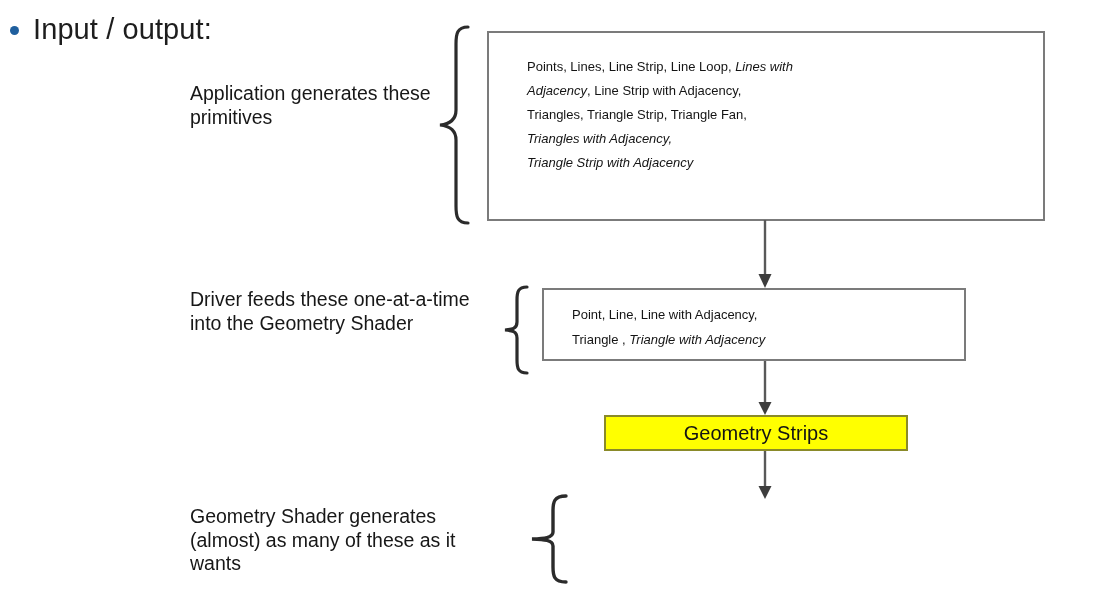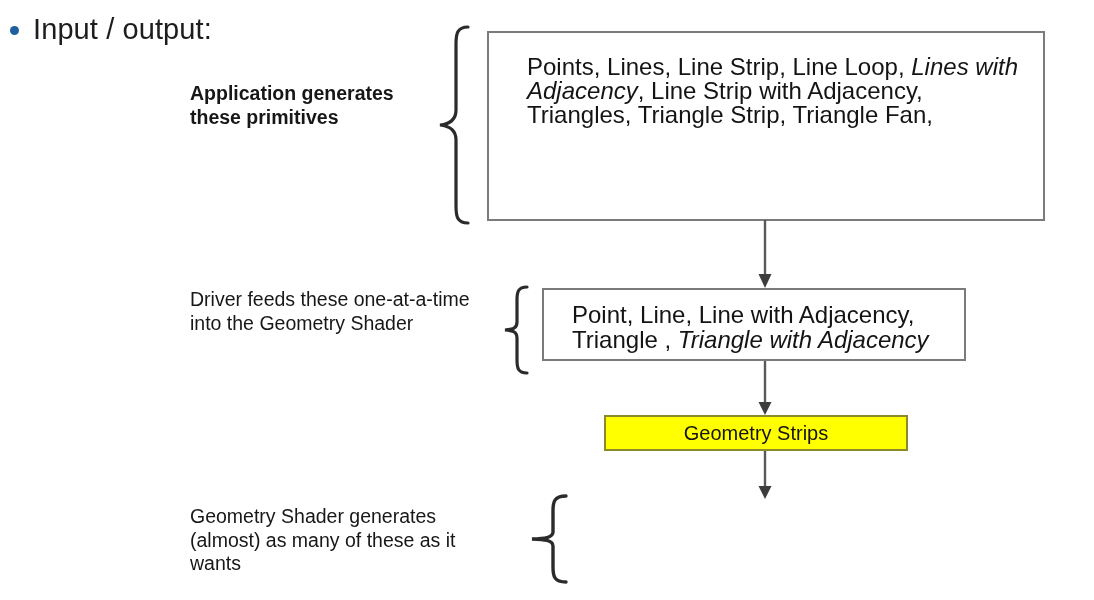--- a/index.html
+++ b/index.html
@@ -44,31 +44,31 @@
     white-space: nowrap;
   }
 
   
   .caption {
     position: absolute;
     font-size: 19.5px;
     line-height: 23.5px;
     color: #171717;
   }
-  .caption-app      { left: 190px; top: 82px;  width: 250px; font-weight: bold; }
+  .caption-app      { left: 190px; top: 82px;  width: 250px; }
   .caption-driver   { left: 190px; top: 288px; width: 300px; }
   .caption-gsout    { left: 190px; top: 505px; width: 310px; }
 
   
   .flow-box {
     position: absolute;
     box-sizing: border-box;
     background: #ffffff;
     border: 2px solid #7b7b7b;
-    font-size: 24px;
+    font-size: 13px;
     line-height: 23px;
     color: #141414;
   }
   .flow-box .box-text {
     display: block;
     white-space: pre-line;
   }
 
   #box-primitives {
     left: 487px;
@@ -159,21 +159,21 @@
 
   <svg class="brace" id="brace-gs-input" width="28" height="92" viewBox="0 0 28 92">
     <path d="M25 3 C16 3 15 8 15 16 L15 38 C15 45 10 45.5 3 46 C10 46.5 15 47 15 54 L15 76 C15 84 16 89 25 89" fill="none" stroke="#2b2b2b" stroke-width="3.2" stroke-linecap="round"></path>
   </svg>
 
   <svg class="brace" id="brace-gs-output" width="42" height="92" viewBox="0 0 42 92">
     <path d="M38 3 C26 3 25 9 25 18 L25 39 C25 45 16 45.5 4 46 C16 46.5 25 47 25 53 L25 74 C25 83 26 89 38 89" fill="none" stroke="#2b2b2b" stroke-width="3.4" stroke-linecap="round"></path>
   </svg>
 
   <div class="flow-box" id="box-primitives">
-    <span class="box-text">Points, Lines, Line Strip, Line Loop, <i class="ital">Lines with<br>Adjacency</i>, Line Strip with Adjacency,<br>Triangles, Triangle Strip, Triangle Fan,<br></span>
+    <span class="box-text">Points, Lines, Line Strip, Line Loop, <i class="ital">Lines with<br>Adjacency</i>, Line Strip with Adjacency,<br>Triangles, Triangle Strip, Triangle Fan,<br><i class="ital">Triangles with Adjacency,<br>Triangle Strip with Adjacency</i></span>
   </div>
 
   <svg class="arrow" id="arrow-1" width="30" height="70" viewBox="0 0 30 70">
     <line x1="15" y1="0" x2="15" y2="56" stroke="#595959" stroke-width="2.4"></line>
     <path d="M8.5 54 L15 68 L21.5 54 Z" fill="#3d3d3d"></path>
   </svg>
 
   <div class="flow-box" id="box-gs-input">
     <span class="box-text">Point, Line, Line with Adjacency,<br>Triangle , <i class="ital">Triangle with Adjacency</i></span>
   </div>

